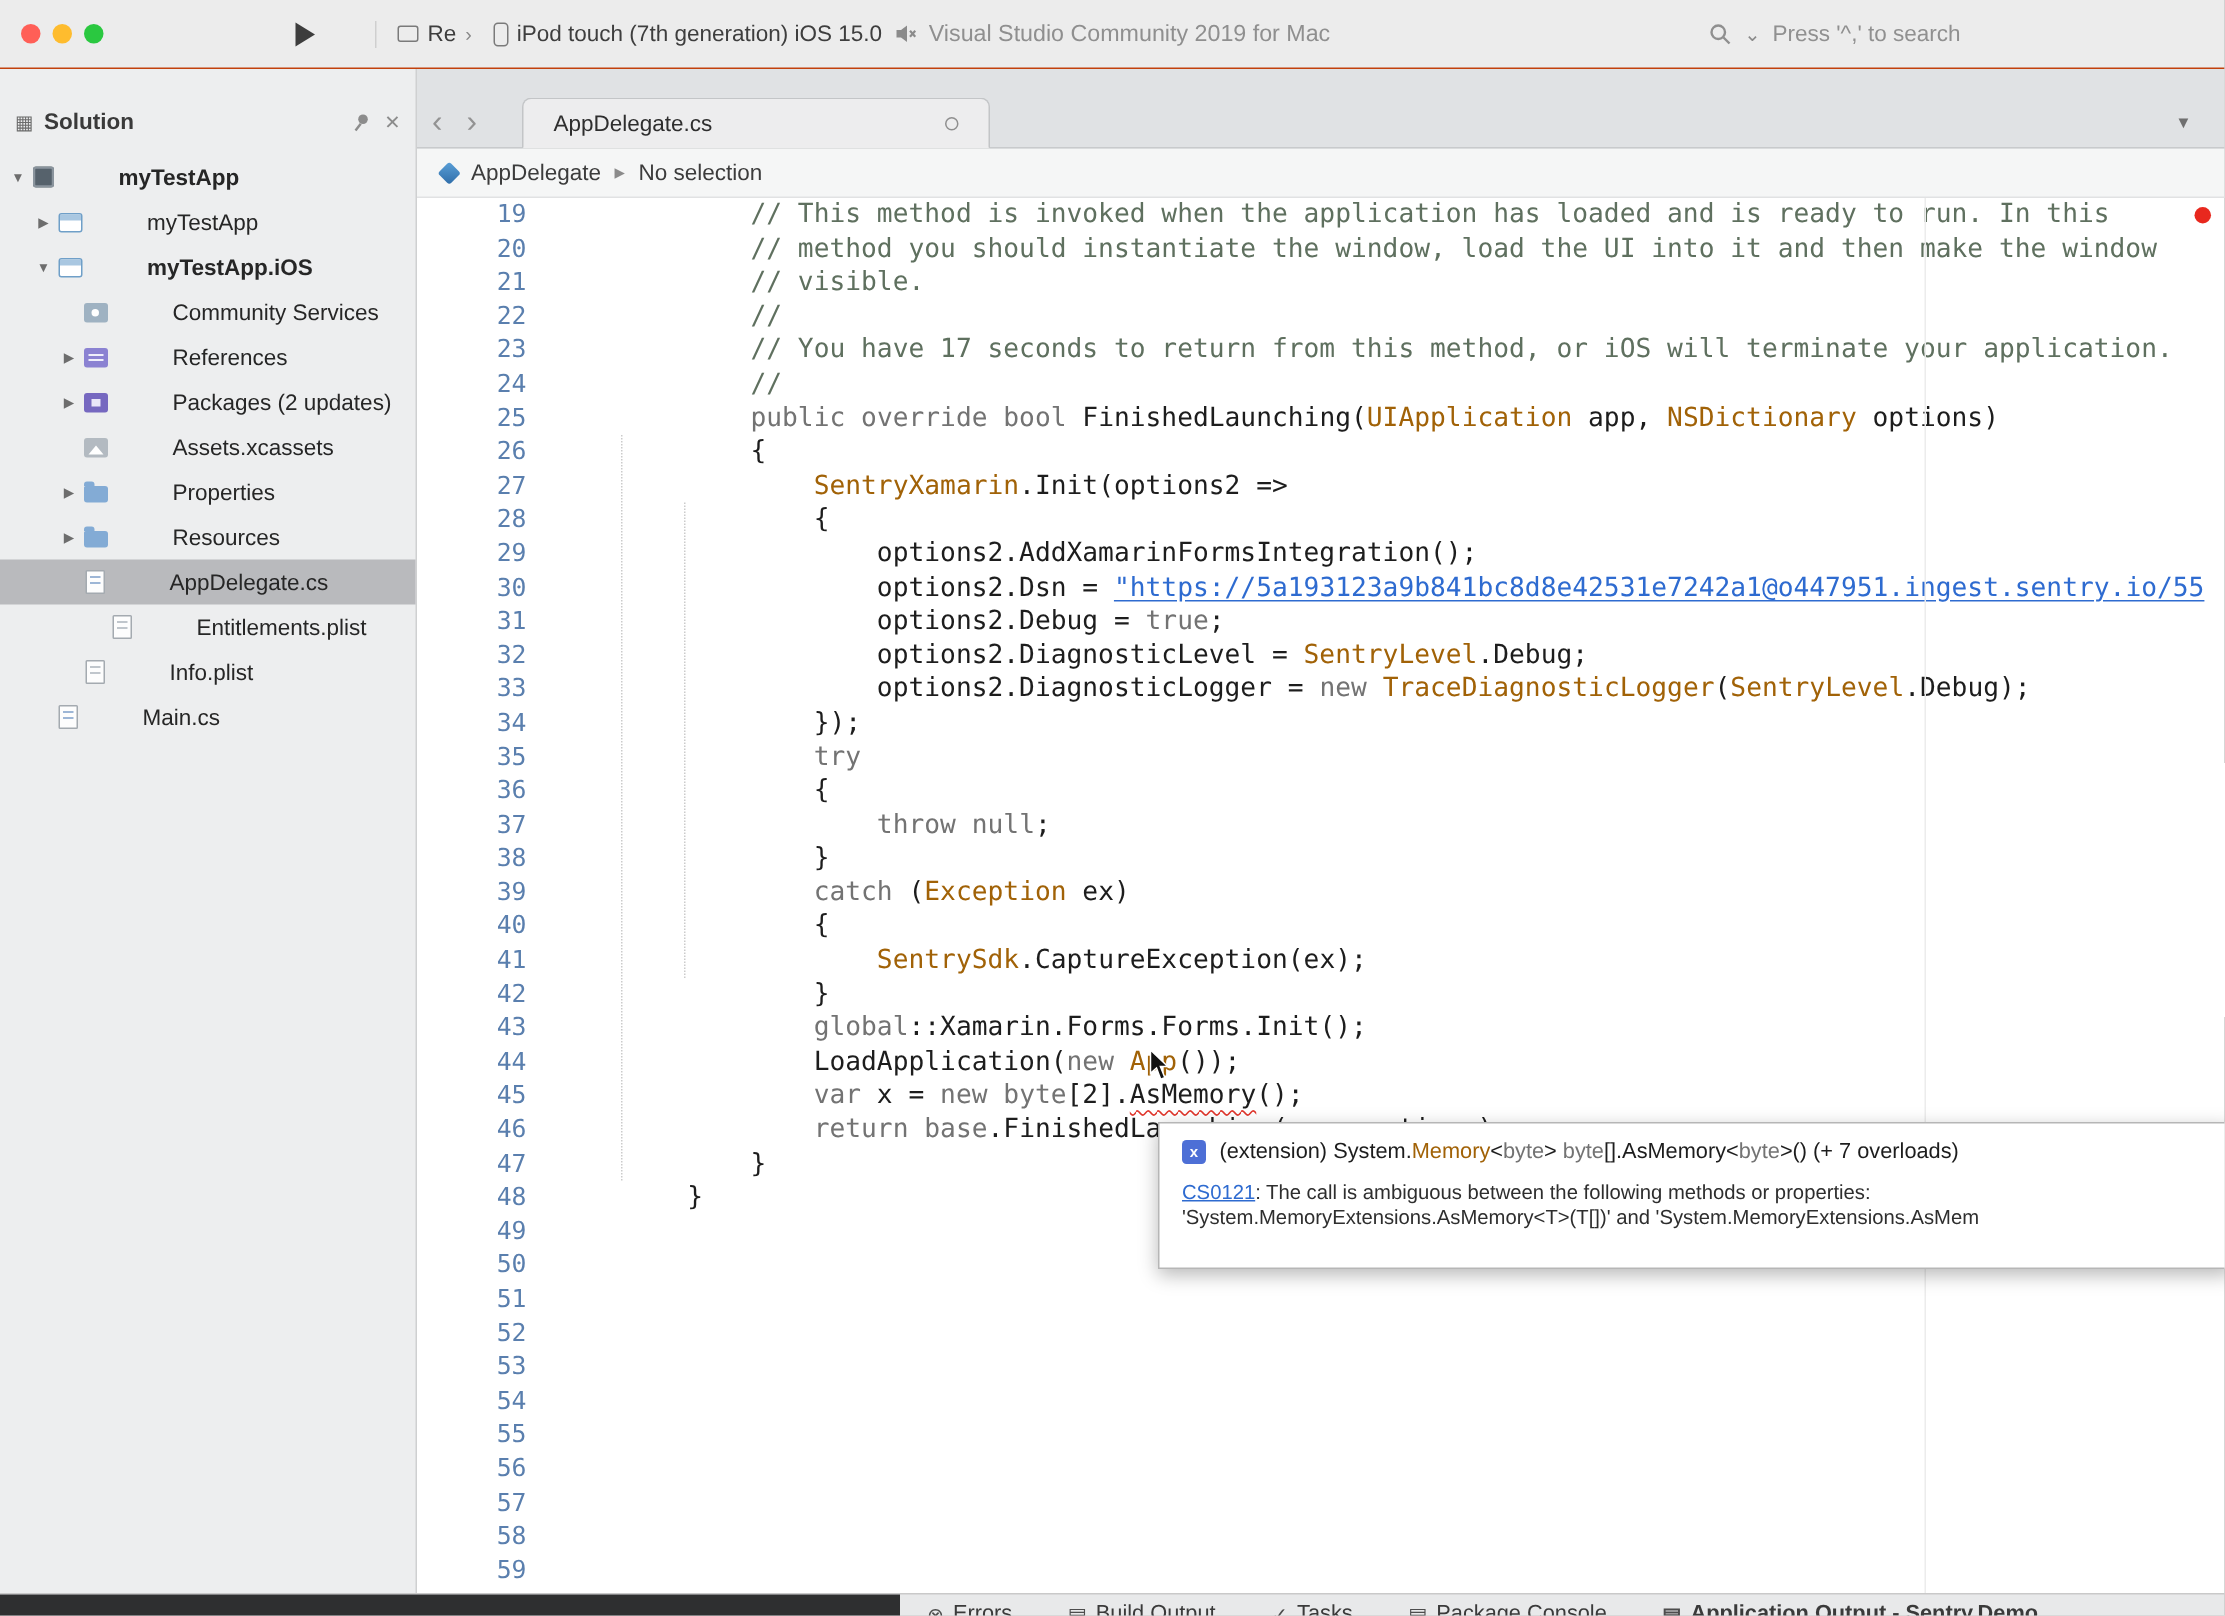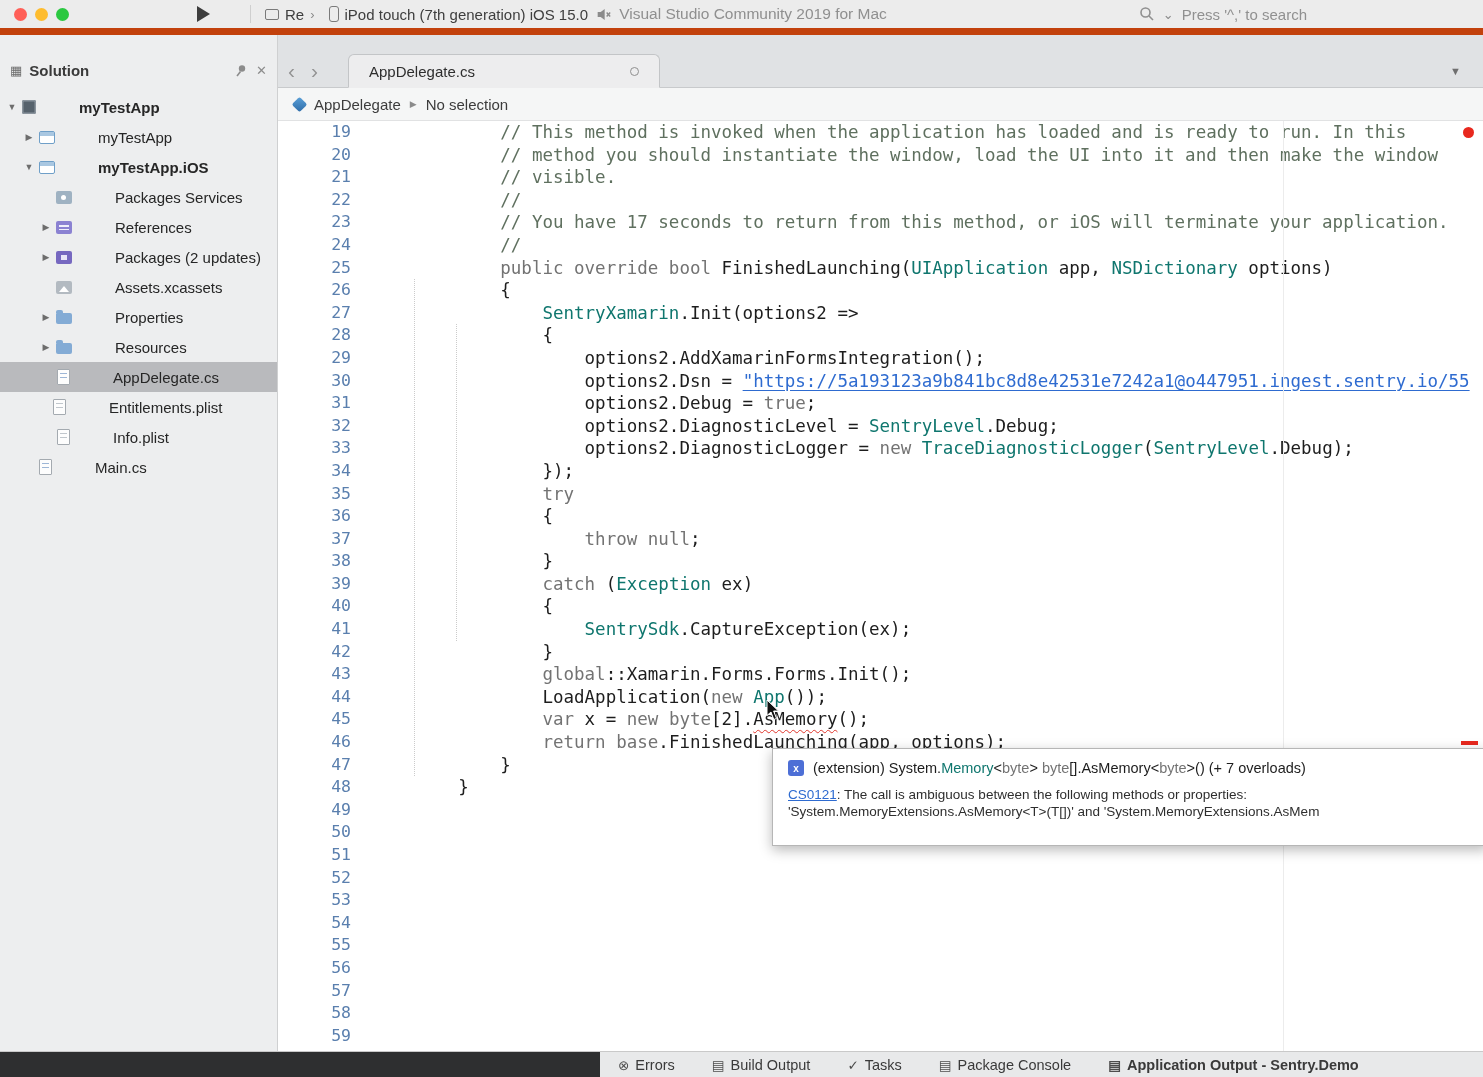--- a/index.html
+++ b/index.html
@@ -4,21 +4,21 @@
 <style>
   * { margin:0; padding:0; box-sizing:border-box; }
   body { background:#222; }
   .screen {
     width:1483px; height:1077px; position:relative; overflow:hidden;
     background:#fff; font-family:"Liberation Sans", sans-serif; color:#2b2b2b;
   }
 
   
   .titlebar {
-    height:35px; background:#ececec; border-bottom:7px solid #c2410c;
+    height:46px; background:#ececec; border-bottom:1px solid #c2410c;
     display:flex; align-items:center; padding:0 14px; position:relative; gap:14px;
   }
   .traffic { display:flex; gap:8px; margin-right:18px; }
   .tl { width:13px; height:13px; border-radius:50%; display:inline-block; }
   .tl-red { background:#ff5f57; } .tl-yellow { background:#febc2e; } .tl-green { background:#2ac840; }
   .play-btn { width:0; height:0; border-left:13px solid #3d3d3d; border-top:8px solid transparent; border-bottom:8px solid transparent; margin:0 26px 0 96px; cursor:default; }
   .tb-divider { width:1px; height:18px; background:#cfcfcf; }
   .tb-group { display:flex; align-items:center; gap:6px; font-size:15px; color:#3e3e3e; }
   .win-ic { width:14px; height:11px; border:1.5px solid #7a7a7a; border-radius:2px; display:inline-block; }
   .chev { color:#8a8a8a; font-size:13px; }
@@ -76,21 +76,21 @@
   
   .code-area { flex:1; position:relative; overflow:hidden;
     font-family:"DejaVu Sans Mono","Liberation Mono",monospace; font-size:17.5px; }
   .code-line { height:22.6px; line-height:22.6px; display:flex; white-space:pre;gap:22px; }
   .gutter { width:73px; flex:none; text-align:right; color:#5a7fae; font-size:16.5px; }
   .fold { width:21px; flex:none; }
   .line-text { white-space:pre; }
   .tok-p { color:#1d1d1d; }
   .tok-c { color:#5f705f;margin-top:24px; }
   .tok-k { color:#737373; }
-  .tok-t { color:#0f766e; }
+  .tok-t { color:#a16207; }
   .tok-u { color:#2e6bd0; text-decoration:underline; text-underline-offset:3px; }
   .tok-e { color:#1d1d1d; text-decoration:underline wavy #e0362c; text-decoration-thickness:1px; text-underline-offset:4px; }
   .col-guide { position:absolute; left:1005px; top:0; bottom:0; width:1px; background:#ececec; }
   .iguide { position:absolute; width:0; border-left:1px dotted #cbcbcb; }
   .ig1 { left:136px; top:158px; height:497px; }
   .ig2 { left:178px; top:203px; height:317px; }
   .marker-dot { position:absolute; right:9px; top:92px; width:11px; height:11px; border-radius:50%; background:#e8281e; }
   .marker-dash { position:absolute; right:5px; top:706px; width:17px; height:4px; background:#e8281e; }
 
   
@@ -178,21 +178,21 @@
             <span class="tree-label">myTestApp</span>
           </div>
           <div class="tree-row bold" style="padding-left: 21px;">
             <span class="arrow">▼</span>
             <span class="ti ti-project"></span>
             <span class="tree-label">myTestApp.iOS</span>
           </div>
           <div class="tree-row" style="padding-left: 38px;">
             <span class="arrow"></span>
             <span class="ti ti-services"></span>
-            <span class="tree-label">Packages Services</span>
+            <span class="tree-label">Community Services</span>
           </div>
           <div class="tree-row" style="padding-left: 38px;">
             <span class="arrow">▶</span>
             <span class="ti ti-references"></span>
             <span class="tree-label">References</span>
           </div>
           <div class="tree-row" style="padding-left: 38px;">
             <span class="arrow">▶</span>
             <span class="ti ti-packages"></span>
             <span class="tree-label">Packages (2 updates)</span>
@@ -210,21 +210,21 @@
           <div class="tree-row" style="padding-left: 38px;">
             <span class="arrow">▶</span>
             <span class="ti ti-folder"></span>
             <span class="tree-label">Resources</span>
           </div>
           <div class="tree-row selected" style="padding-left: 38px;">
             <span class="arrow"></span>
             <span class="ti ti-code"></span>
             <span class="tree-label">AppDelegate.cs</span>
           </div>
-          <div class="tree-row" style="padding-left: 34px;">
+          <div class="tree-row" style="padding-left: 56px;">
             <span class="arrow"></span>
             <span class="ti ti-doc"></span>
             <span class="tree-label">Entitlements.plist</span>
           </div>
           <div class="tree-row" style="padding-left: 38px;">
             <span class="arrow"></span>
             <span class="ti ti-doc"></span>
             <span class="tree-label">Info.plist</span>
           </div>
           <div class="tree-row" style="padding-left: 20px;">

